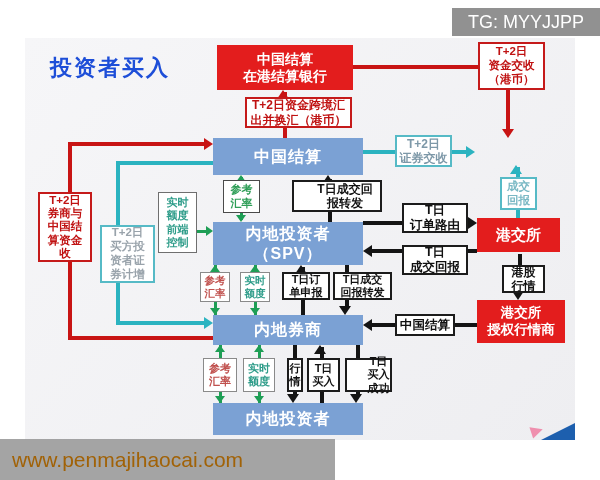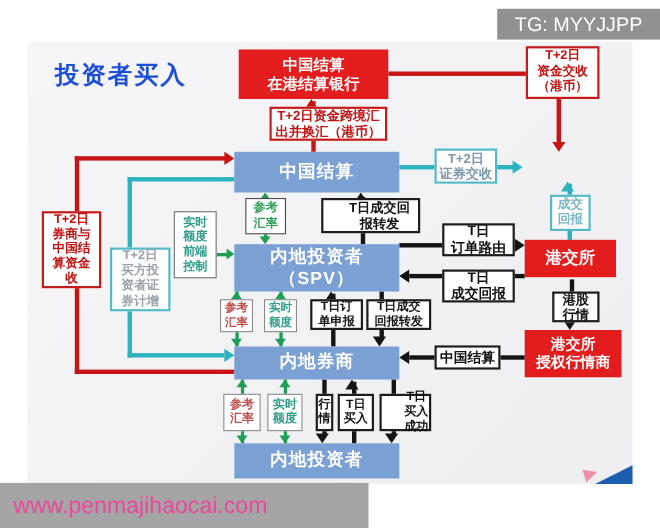--- a/index.html
+++ b/index.html
@@ -42,21 +42,21 @@
   .g{border-left:5px solid transparent;border-right:5px solid transparent;}
   .gr{border-top:5px solid transparent;border-bottom:5px solid transparent;}
   .g.up-g{border-bottom:7px solid #1e9e55;}
   .g.down-g{border-top:7px solid #1e9e55;}
   .gr.right-g{border-left:7px solid #1e9e55;}
   
   .tg{position:absolute;left:452px;top:8px;width:148px;height:28px;
       background:rgba(130,130,130,0.88);color:#ffffff;font-size:18px;
       display:flex;align-items:center;justify-content:center;z-index:6;}
   .wm{position:absolute;left:0;top:439px;width:335px;height:41px;
-      background:rgba(148,148,148,0.85);color:#ec4899;font-size:21px;
+      background:rgba(148,148,148,0.85);color:#a16207;font-size:21px;
       display:flex;align-items:center;padding-left:12px;box-sizing:border-box;z-index:6;}
   .tri-blue{position:absolute;left:541px;top:423px;width:0;height:0;
       border-left:34px solid transparent;border-bottom:17px solid #1d5fae;z-index:4;}
   .tri-pink{position:absolute;left:531px;top:425px;width:0;height:0;
       border-top:6px solid transparent;border-bottom:6px solid transparent;
       border-left:12px solid #ef8fae;transform:rotate(-18deg);z-index:4;}
 </style>
 </head>
 <body>
 

